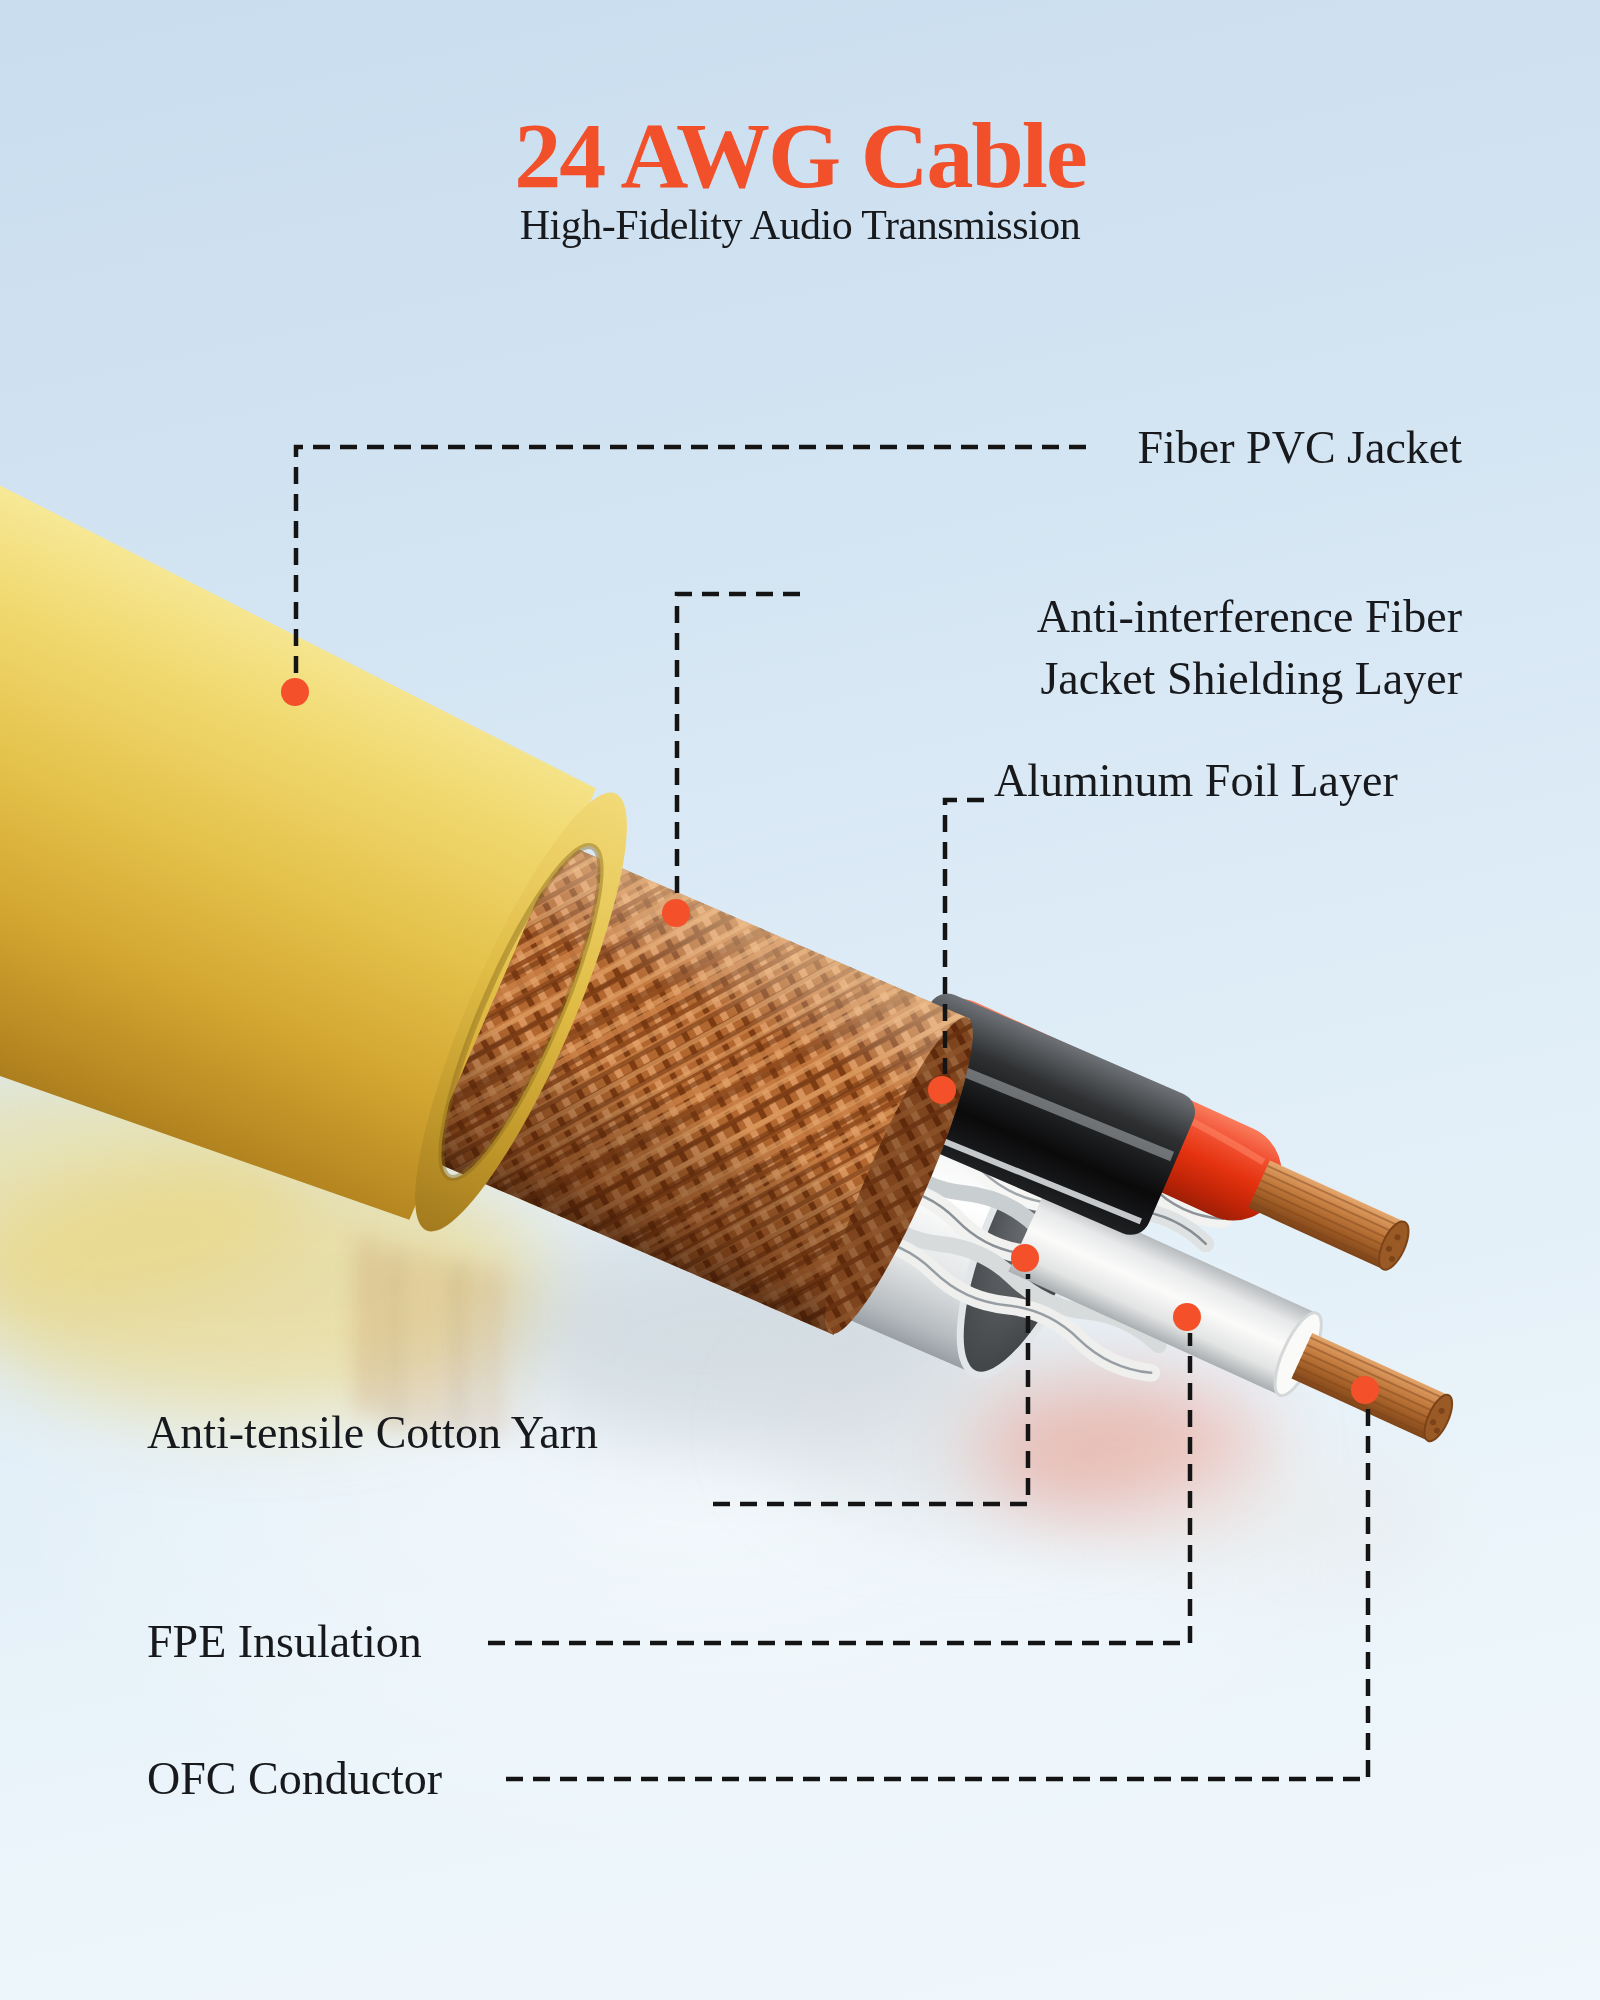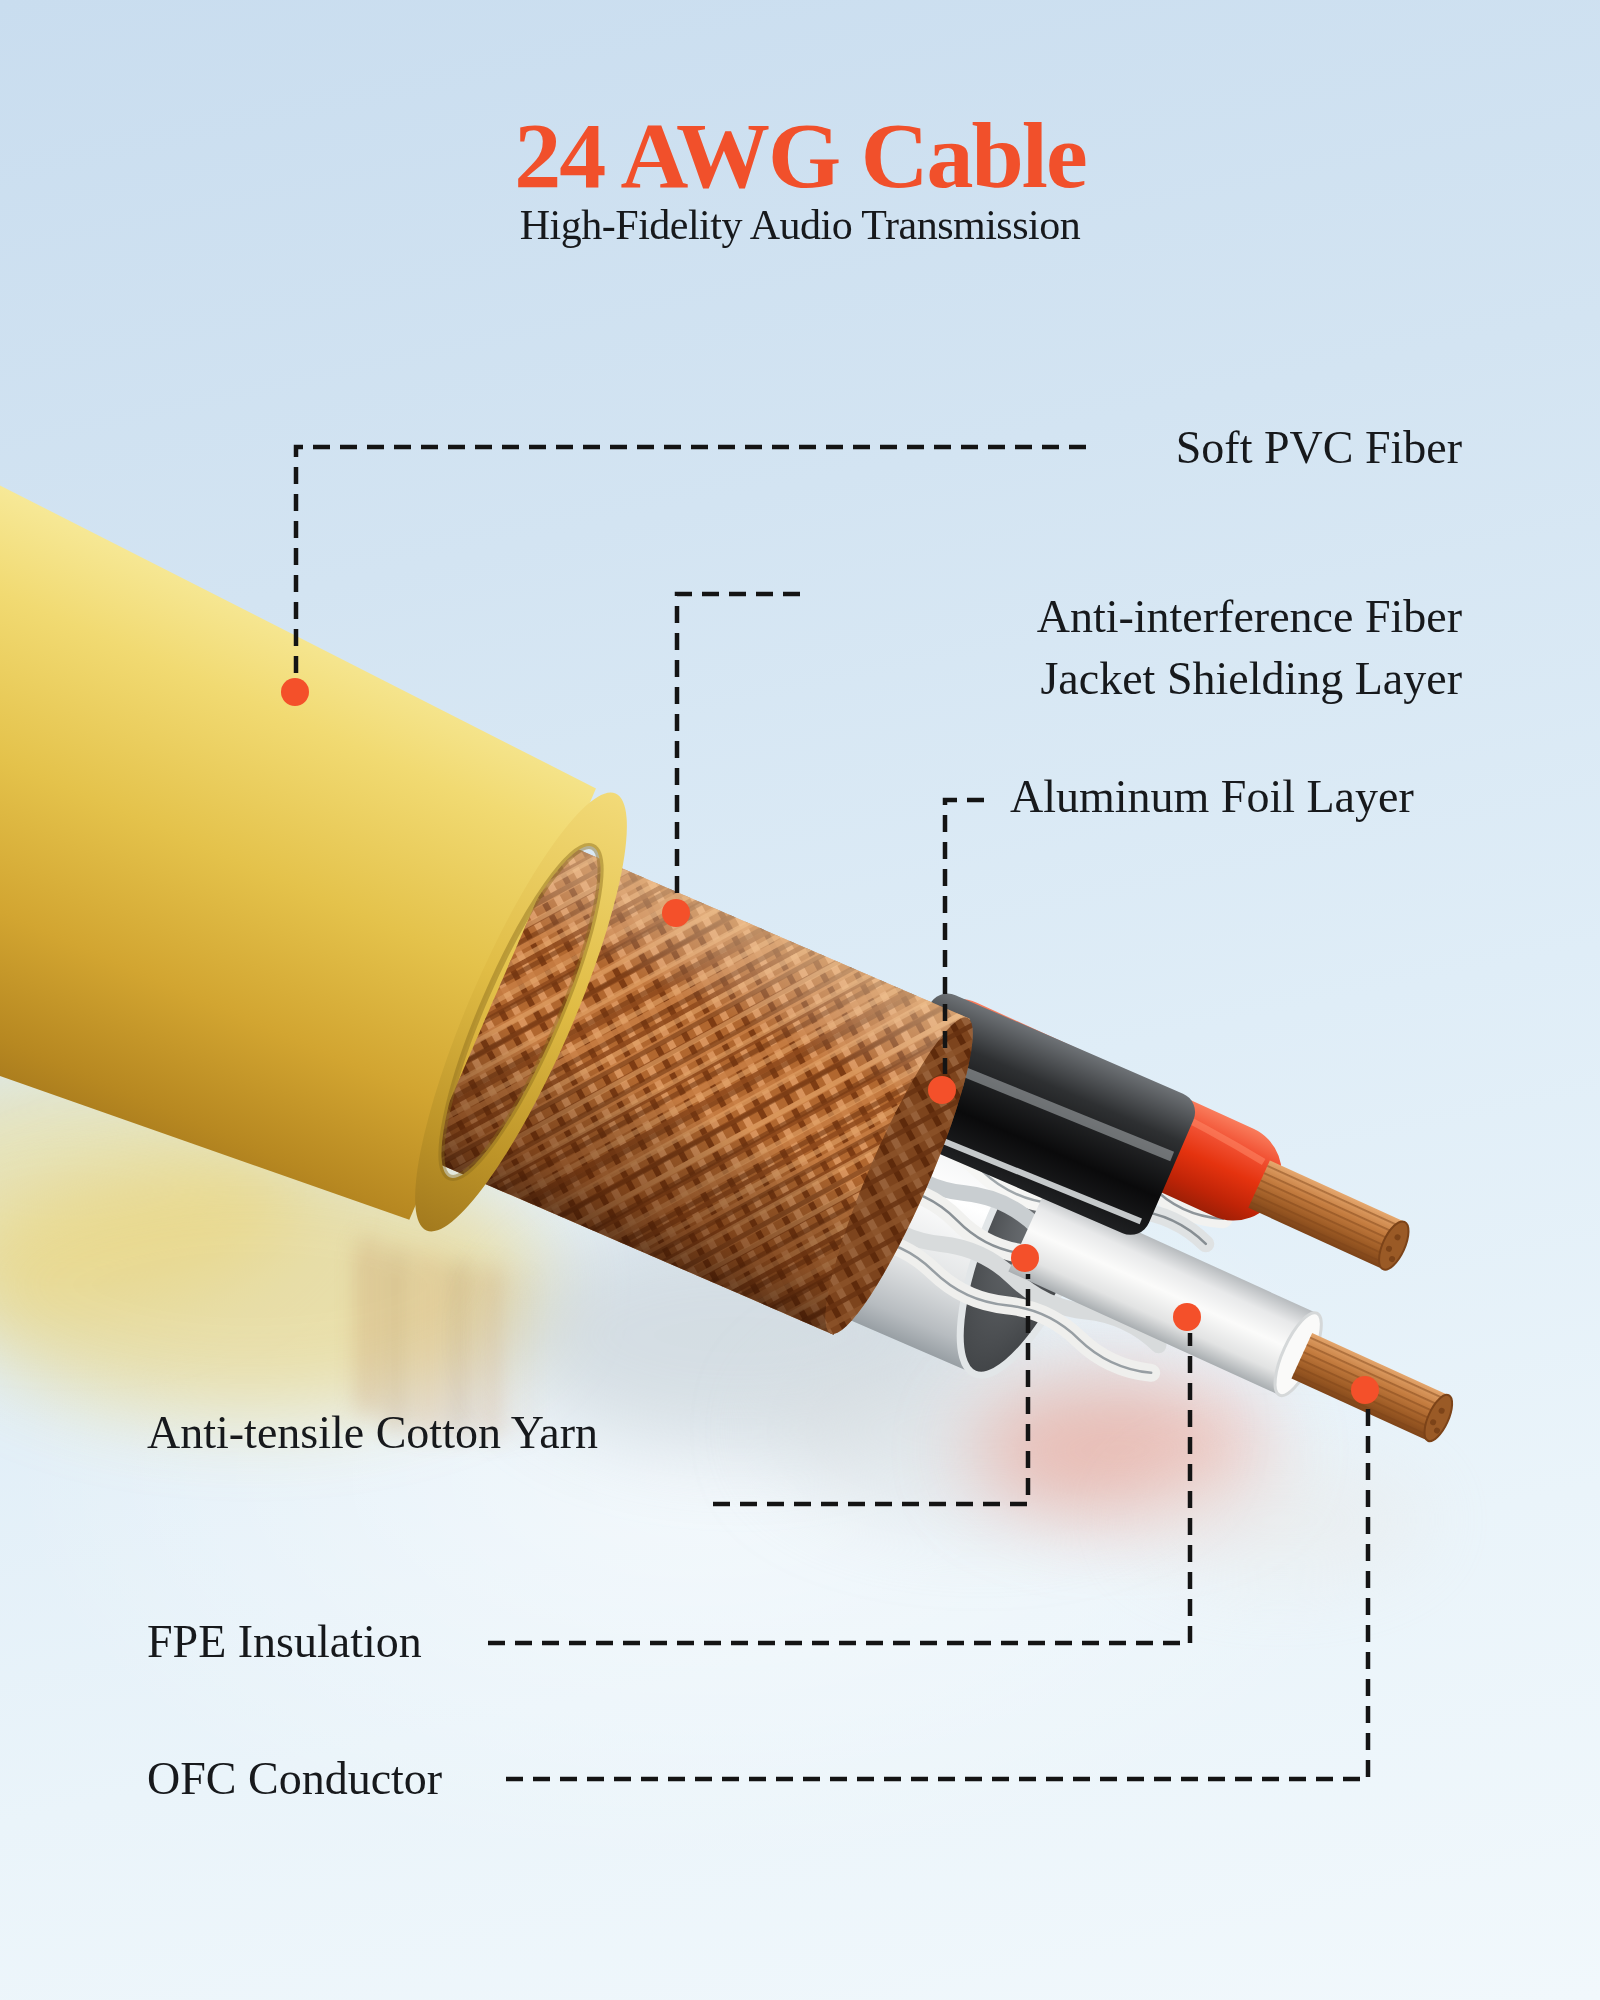--- a/index.html
+++ b/index.html
@@ -10,21 +10,21 @@
       radial-gradient(1000px 560px at 44% 74%, rgba(255,255,255,.50), rgba(255,255,255,0) 70%),
       linear-gradient(168deg,#C9DDEF 0%,#D3E4F2 28%,#DFEDF7 55%,#EAF4FA 78%,#F1F8FC 100%);
   }
   .stage svg{position:absolute;left:0;top:0;}
   .txt{position:absolute;white-space:nowrap;color:#17191C;}
   .title{left:0;right:0;top:108px;text-align:center;font-size:94px;font-weight:700;color:#F1502B;letter-spacing:-2px;line-height:1;}
   .subtitle{left:0;right:0;top:204px;text-align:center;font-size:42px;font-weight:400;letter-spacing:-.5px;line-height:1;}
   .callout{font-size:46px;font-weight:500;line-height:58px;}
   .co-pvc{right:138px;top:419px;text-align:right;}
   .co-braid{right:138px;top:586px;text-align:right;line-height:62px;}
-  .co-foil{left:994px;top:768px;margin-left:16px;}
+  .co-foil{left:994px;top:752px;}
   .co-yarn{left:147px;top:1404px;}
   .co-fpe{left:147px;top:1613px;}
   .co-ofc{left:147px;top:1750px;}
 </style>
 </head>
 <body>
 
 <div class="stage">
 
 <svg width="1600" height="2000" viewBox="0 0 1600 2000">
@@ -234,21 +234,21 @@
     <circle cx="942" cy="1090" r="14"></circle>
     <circle cx="1025" cy="1258" r="14"></circle>
     <circle cx="1187" cy="1317" r="14"></circle>
     <circle cx="1365" cy="1390" r="14"></circle>
   </g>
 </svg>
 
   <div class="txt title">24 AWG Cable</div>
   <div class="txt subtitle">High-Fidelity Audio Transmission</div>
 
-  <div class="txt callout co-pvc">Soft PVC Fiber</div>
+  <div class="txt callout co-pvc">Fiber PVC Jacket</div>
 
   <div class="txt callout co-braid">
     <div>Anti-interference Fiber</div>
     <div>Jacket Shielding Layer</div>
   </div>
 
   <div class="txt callout co-foil">Aluminum Foil Layer</div>
   <div class="txt callout co-yarn">Anti-tensile Cotton Yarn</div>
   <div class="txt callout co-fpe">FPE Insulation</div>
   <div class="txt callout co-ofc">OFC Conductor</div>

